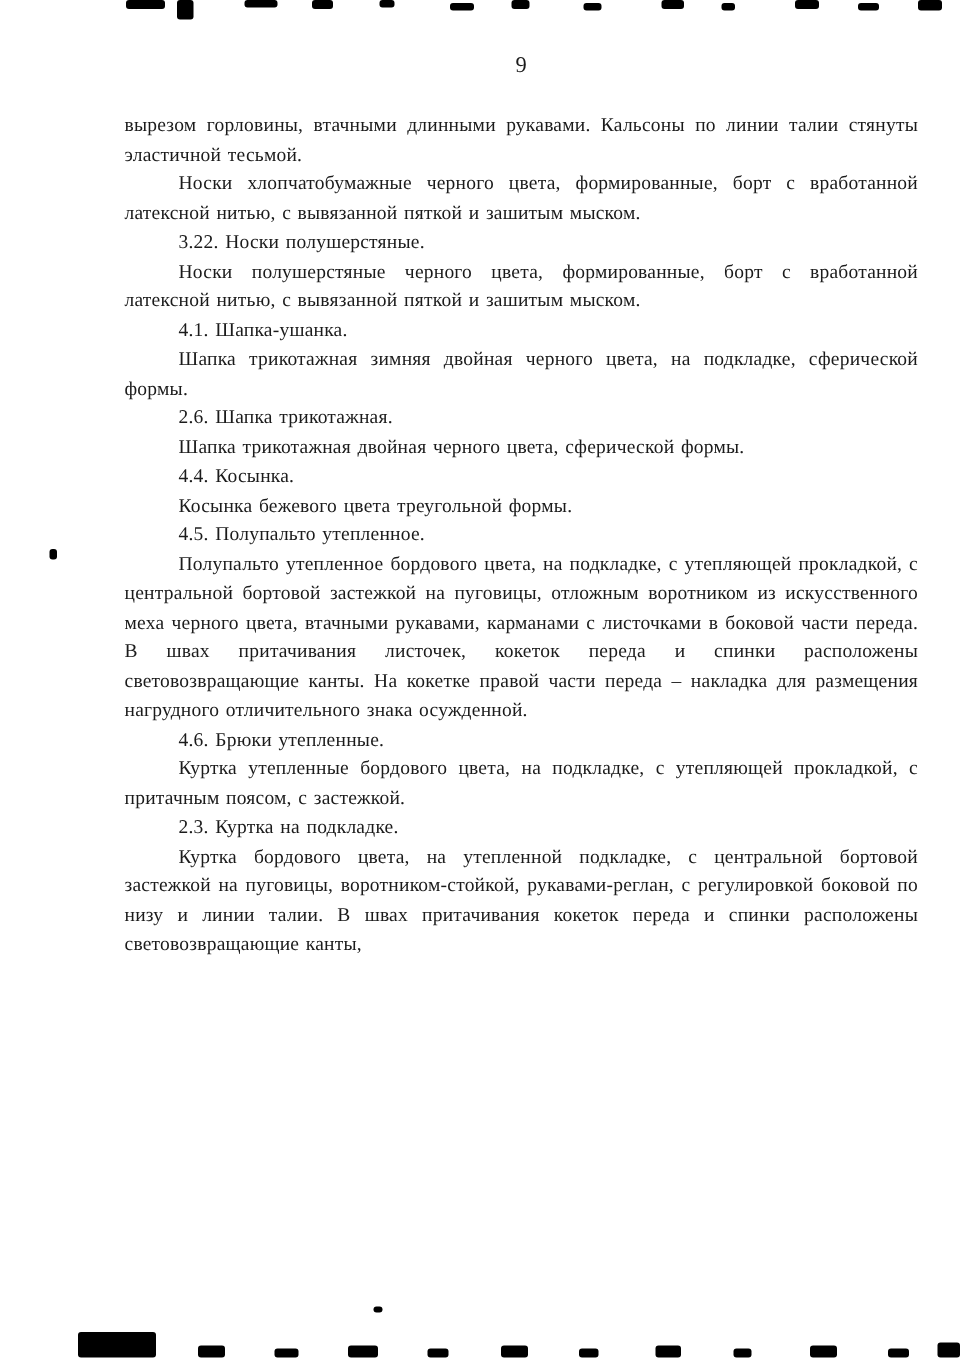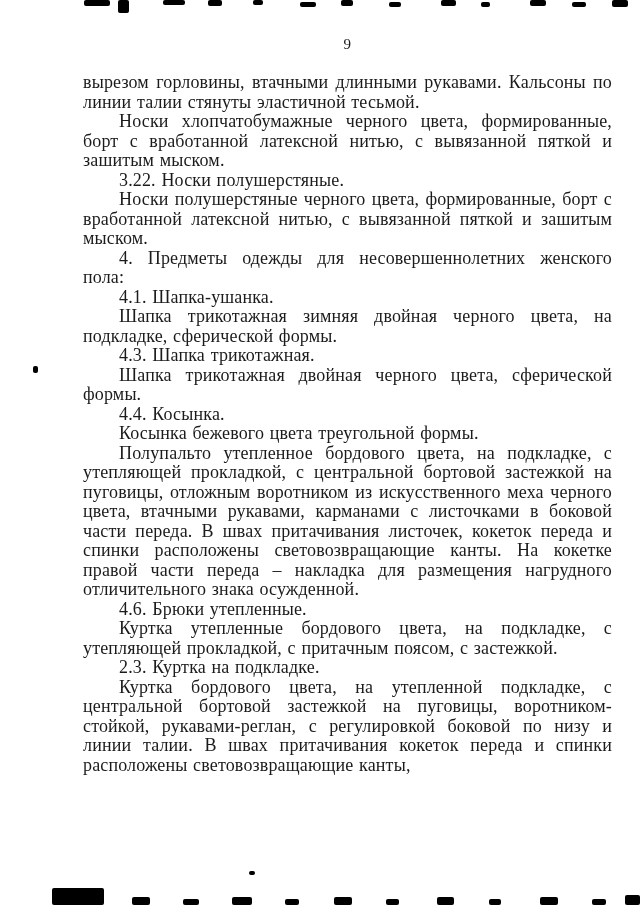--- a/index.html
+++ b/index.html
@@ -24,21 +24,21 @@
     width: 529px;
     text-align: center;
     font-size: 15px;
     letter-spacing: 0.3px;
   }
   .body-text {
     position: absolute;
     top: 73px;
     left: 83px;
     width: 529px;
-    font-size: 18px;
+    font-size: 13px;
     line-height: 19.5px;
     text-align: justify;
     letter-spacing: 0.15px;
     word-spacing: 1px;
   }
   .para { margin: 0; }
   .para.indent { text-indent: 36px; }
   .para.noindent { text-indent: 0; }
   .mark {
     position: absolute;
@@ -81,26 +81,26 @@
   <div class="mark" style="left:592px; top:899px; width:14px; height:6px;"></div>
   <div class="mark" style="left:625px; top:895px; width:15px; height:10px;"></div>
 
   <div class="page-number">9</div>
 
   <div class="body-text" id="paragraphs">
       <p class="para noindent">вырезом горловины, втачными длинными рукавами. Кальсоны по линии талии стянуты эластичной тесьмой.</p>
       <p class="para indent">Носки хлопчатобумажные черного цвета, формированные, борт с вработанной латексной нитью, с вывязанной пяткой и зашитым мыском.</p>
       <p class="para indent">3.22. Носки полушерстяные.</p>
       <p class="para indent">Носки полушерстяные черного цвета, формированные, борт с вработанной латексной нитью, с вывязанной пяткой и зашитым мыском.</p>
-      <p class="para indent">4. Предметы одежды для несовершеннолетних женского пола:</p>
       <p class="para indent">4.1. Шапка-ушанка.</p>
       <p class="para indent">Шапка трикотажная зимняя двойная черного цвета, на подкладке, сферической формы.</p>
-      <p class="para indent">4.3. Шапка трикотажная.</p>
+      <p class="para indent">2.6. Шапка трикотажная.</p>
       <p class="para indent">Шапка трикотажная двойная черного цвета, сферической формы.</p>
       <p class="para indent">4.4. Косынка.</p>
       <p class="para indent">Косынка бежевого цвета треугольной формы.</p>
+      <p class="para indent">4.5. Полупальто утепленное.</p>
       <p class="para indent">Полупальто утепленное бордового цвета, на подкладке, с утепляющей прокладкой, с центральной бортовой застежкой на пуговицы, отложным воротником из искусственного меха черного цвета, втачными рукавами, карманами с листочками в боковой части переда. В швах притачивания листочек, кокеток переда и спинки расположены световозвращающие канты. На кокетке правой части переда – накладка для размещения нагрудного отличительного знака осужденной.</p>
       <p class="para indent">4.6. Брюки утепленные.</p>
       <p class="para indent">Куртка утепленные бордового цвета, на подкладке, с утепляющей прокладкой, с притачным поясом, с застежкой.</p>
       <p class="para indent">2.3. Куртка на подкладке.</p>
       <p class="para indent">Куртка бордового цвета, на утепленной подкладке, с центральной бортовой застежкой на пуговицы, воротником-стойкой, рукавами-реглан, с регулировкой боковой по низу и линии талии. В швах притачивания кокеток переда и спинки расположены световозвращающие канты,</p>
     </div>
 </div>
 
 </body></html>

